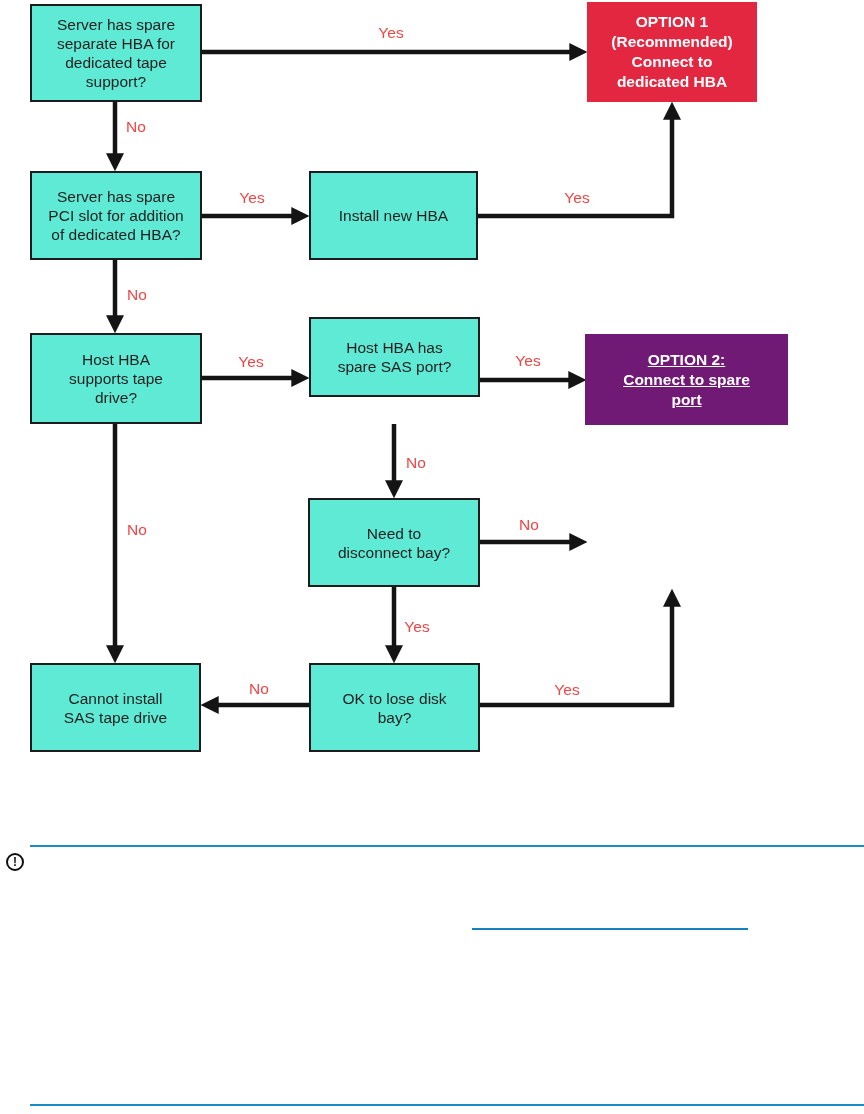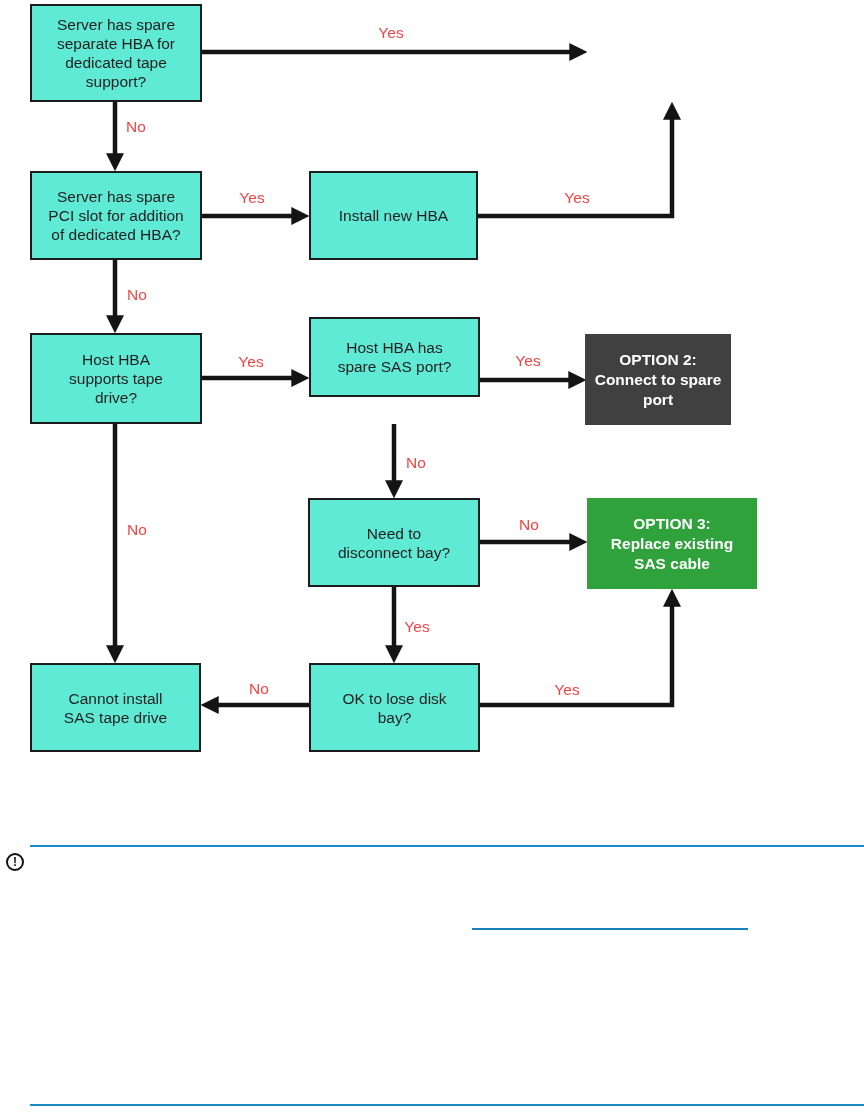--- a/index.html
+++ b/index.html
@@ -116,28 +116,29 @@
 
   <div class="node decision" style="left:308px; top:498px; width:172px; height:89px;">Need to
 disconnect bay?</div>
 
   <div class="node decision" style="left:309px; top:663px; width:171px; height:89px;">OK to lose disk
 bay?</div>
 
   <div class="node decision" style="left:30px; top:663px; width:171px; height:89px;">Cannot install
 SAS tape drive</div>
 
+  <div class="node option" style="left: 587px; top: 2px; width: 170px; height: 100px; background-color: rgb(227, 39, 64);">OPTION 1
+(Recommended)
+Connect to
+dedicated HBA</div>
 
-  <div class="node option" style="left: 585px; top: 334px; width: 146px; height: 91px; background-color: #404040;">OPTION 2:
+  <div class="node option" style="left: 585px; top: 334px; width: 203px; height: 91px; background-color: #701a75; text-decoration: underline;">OPTION 2:
 Connect to spare
 port</div>
 
-  <div class="node option" style="left: 587px; top: 498px; width: 170px; height: 91px; background-color: rgb(47, 162, 60);">OPTION 3:
-Replace existing
-SAS cable</div>
 
   <div class="edge-label" style="left:391px; top:33px;">Yes</div>
   <div class="edge-label" style="left:136px; top:127px;">No</div>
   <div class="edge-label" style="left:252px; top:198px;">Yes</div>
   <div class="edge-label" style="left:577px; top:198px;">Yes</div>
   <div class="edge-label" style="left:137px; top:295px;">No</div>
   <div class="edge-label" style="left:251px; top:362px;">Yes</div>
   <div class="edge-label" style="left:528px; top:361px;">Yes</div>
   <div class="edge-label" style="left:416px; top:463px;">No</div>
   <div class="edge-label" style="left:529px; top:525px;">No</div>

